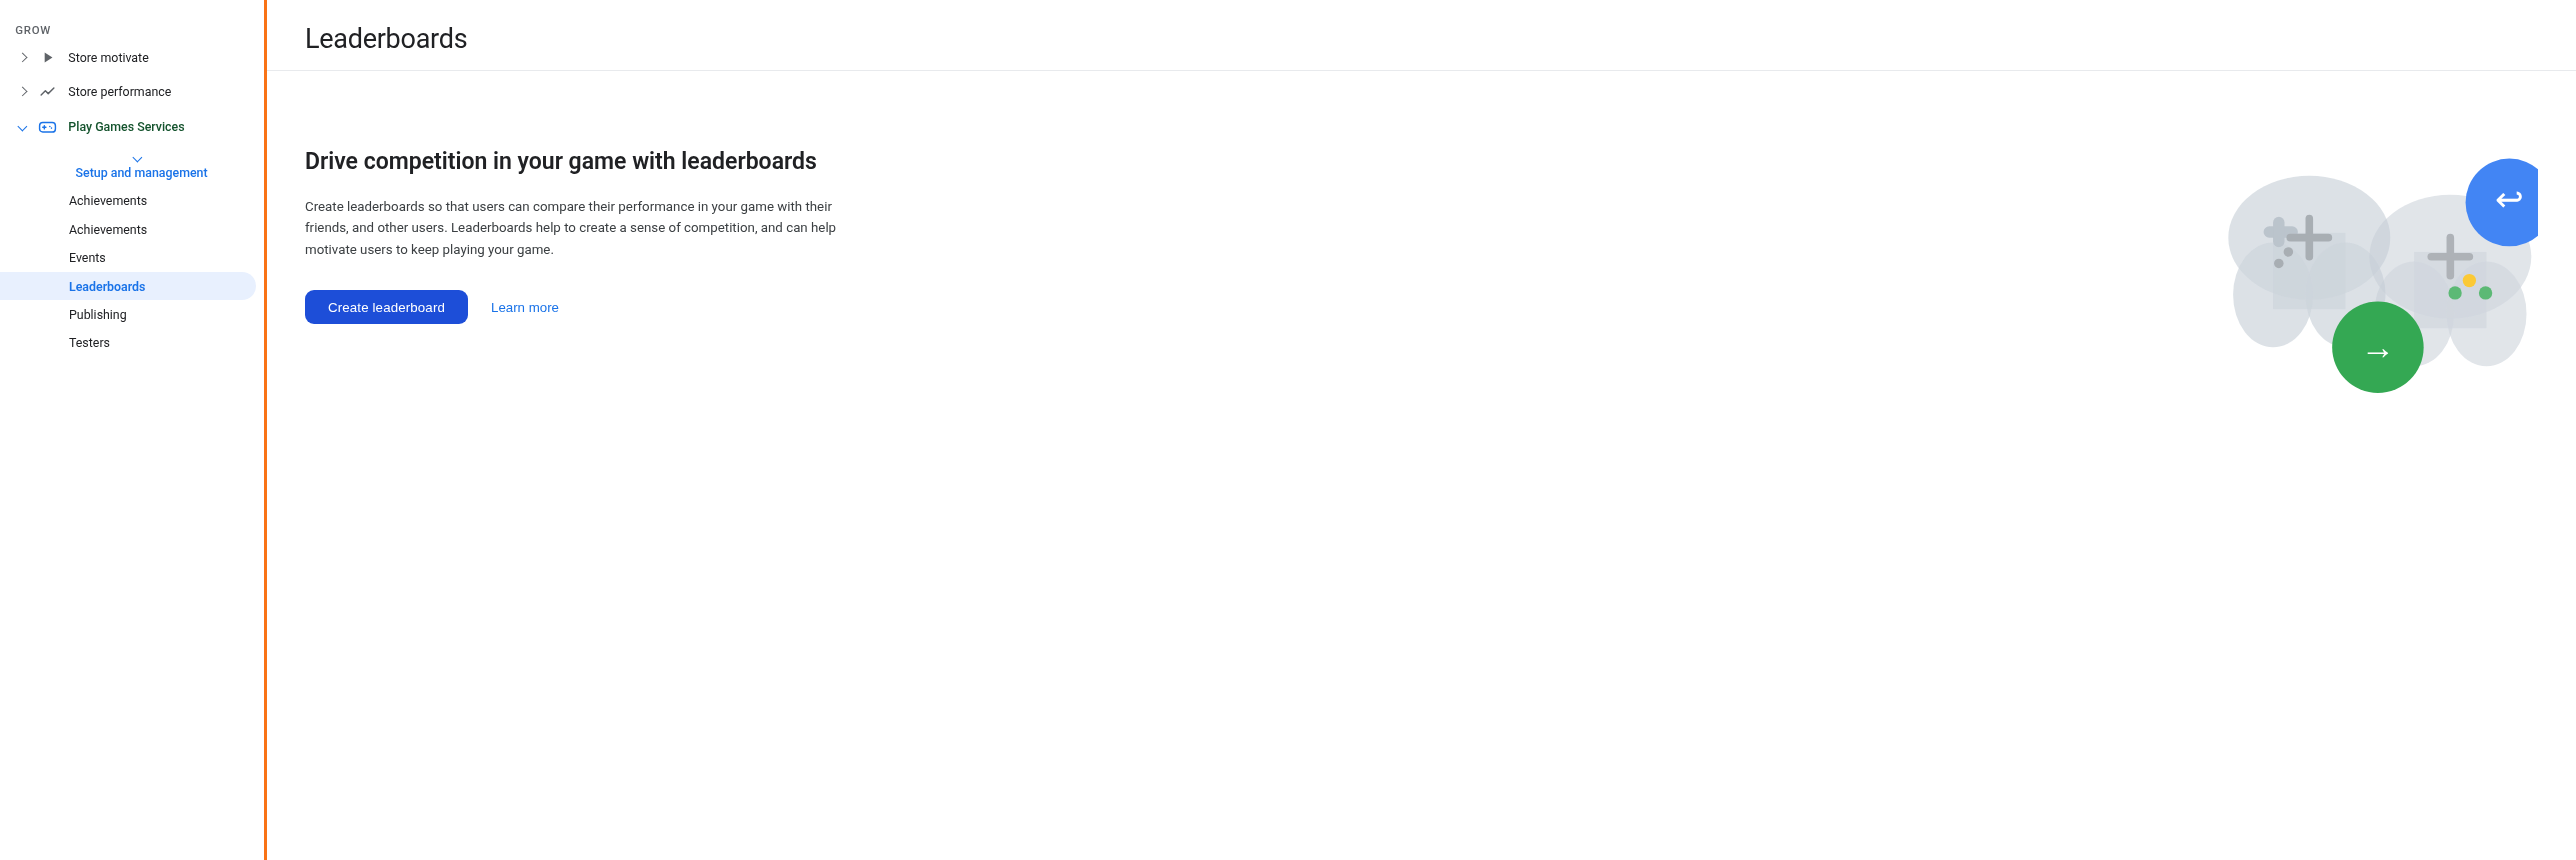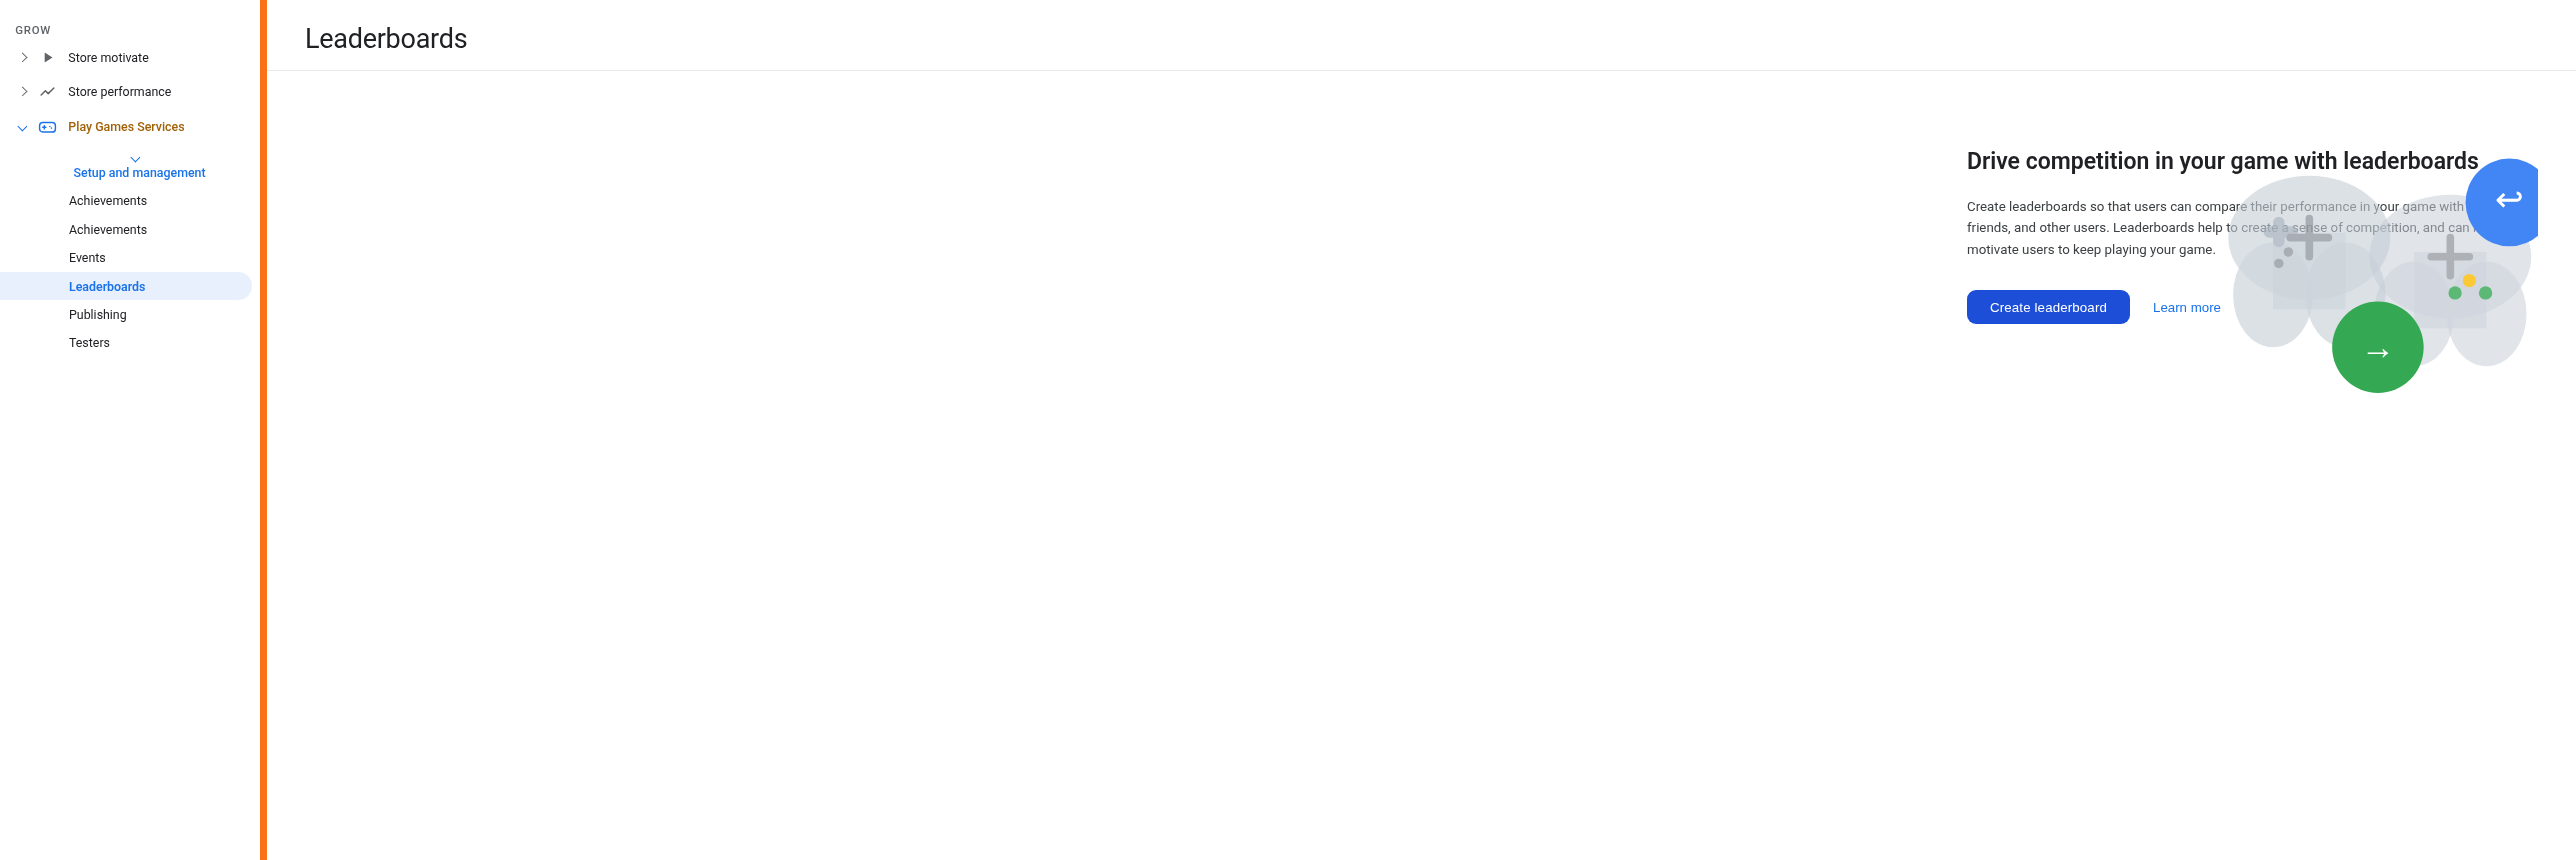--- a/index.html
+++ b/index.html
@@ -13,21 +13,21 @@
       background: #fff;
     }
 
     
     .sidebar {
       width: 267px;
       min-width: 267px;
       background: #fff;
       padding: 15.2px 0;
       overflow-y: auto;
-      border-right: 7px solid #f97316;
+      border-right: 3px solid #f97316;
     }
 
     .sidebar-section-label {
       font-size: 11.4px;
       font-weight: 500;
       color: #5f6368;
       padding: 7.6px 15.2px 3.8px 15.2px;
       letter-spacing: 0.07em;
       text-transform: uppercase;
     }
@@ -36,21 +36,21 @@
       display: flex;
       align-items: center;
       padding: 7.6px 15.2px;
       cursor: pointer;
       border-radius: 0 23px 23px 0;
       margin-right: 7.6px;
       color: #202124;
       font-size: 12.4px;
     }
     .sidebar-item.blue-text {
-      color: #a16207;
+      color: #14532d;
       font-weight: 500;
     }
 
     .sidebar-icon {
       width: 19px;
       height: 19px;
       margin-right: 11.4px;
       display: flex;
       align-items: center;
       justify-content: center;
@@ -116,21 +116,20 @@
       color: #202124;
       letter-spacing: -0.01em;
     }
 
     .main-content {
       padding: 38px 38px;
       display: flex;
       align-items: flex-start;
       position: relative;
       min-height: 381px;
-      justify-content: flex-end;
     }
 
     .main-text-area {
       max-width: 628px;
       padding-top: 38px;
     }
 
     .main-text-area h2 {
       font-size: 23px;
       font-weight: 600;

